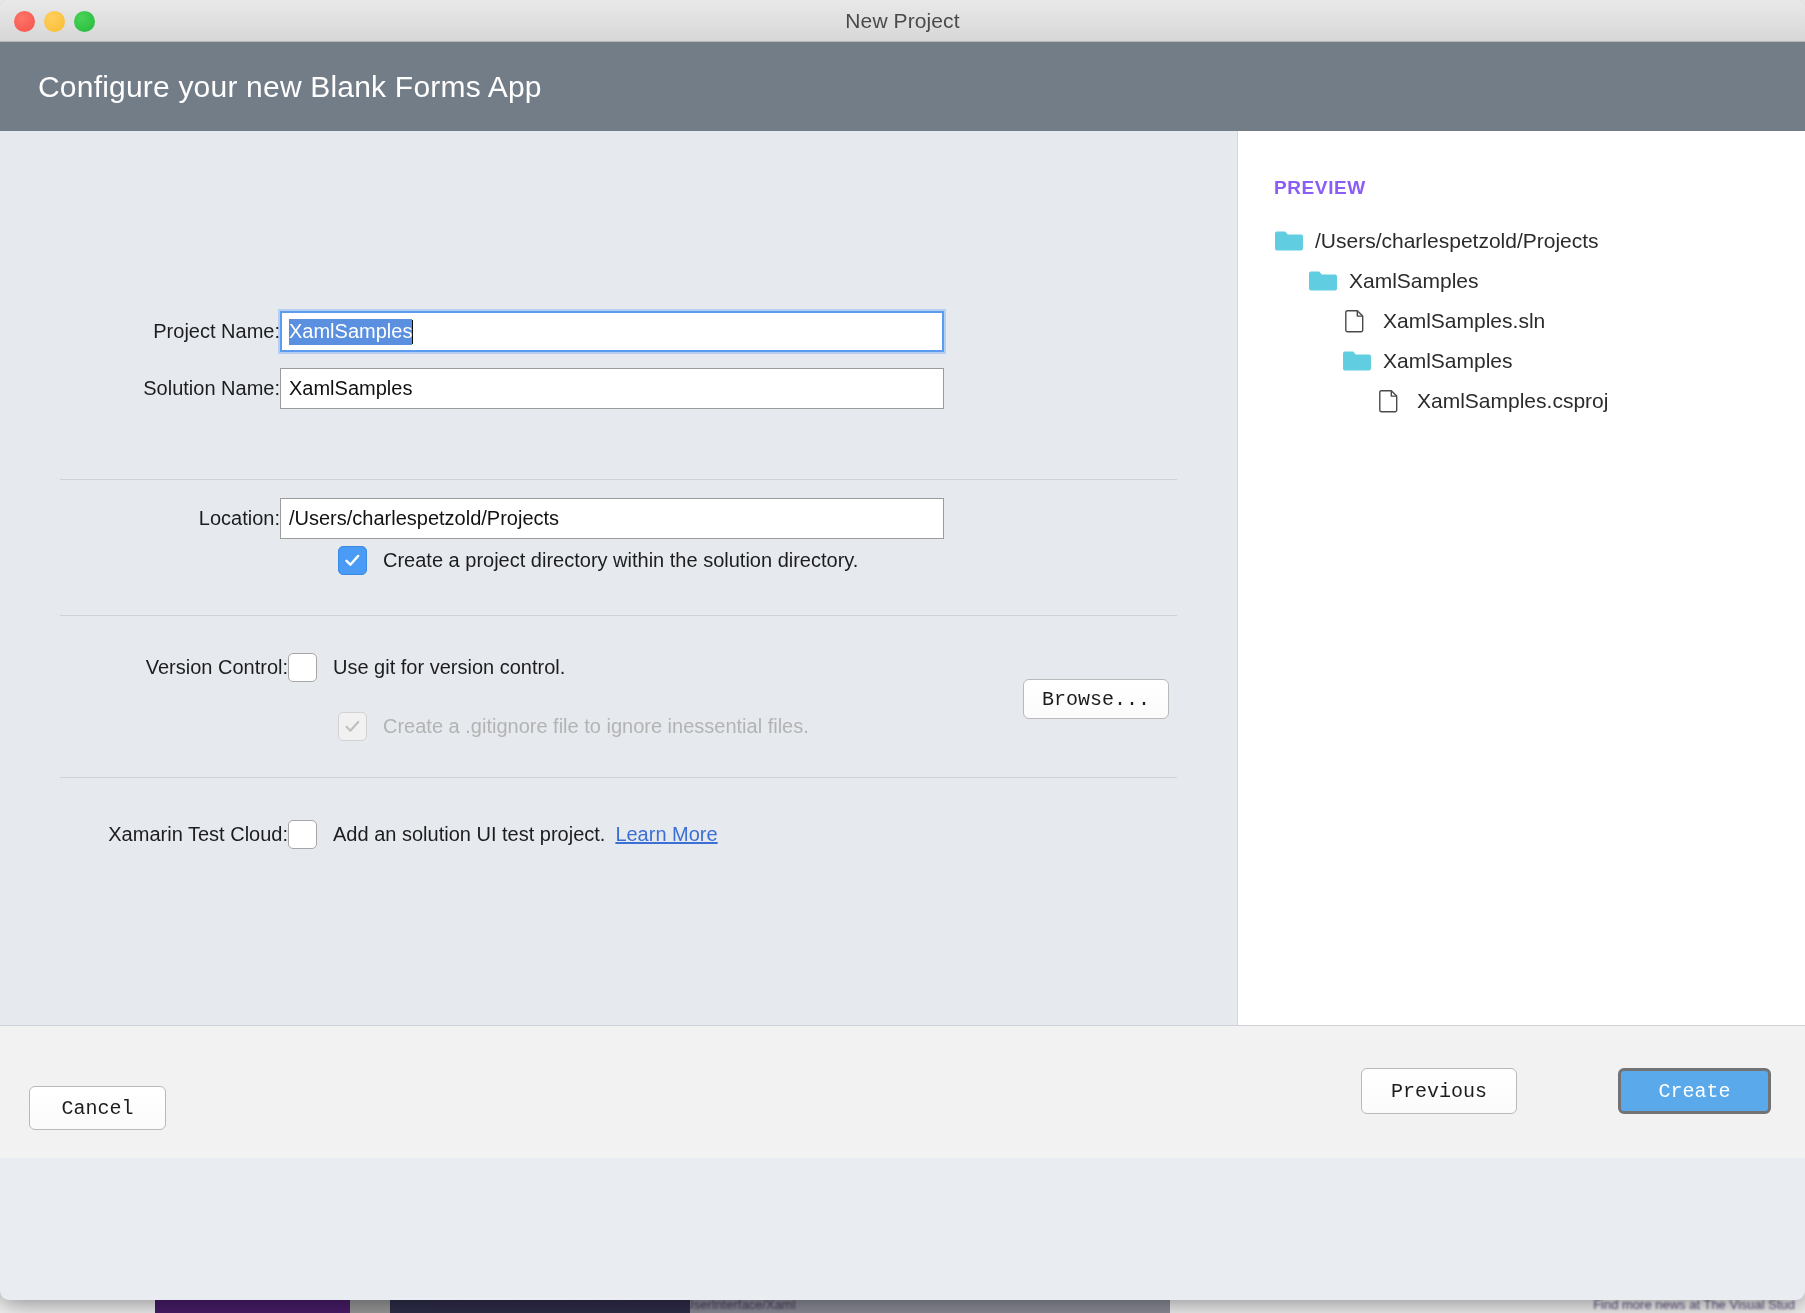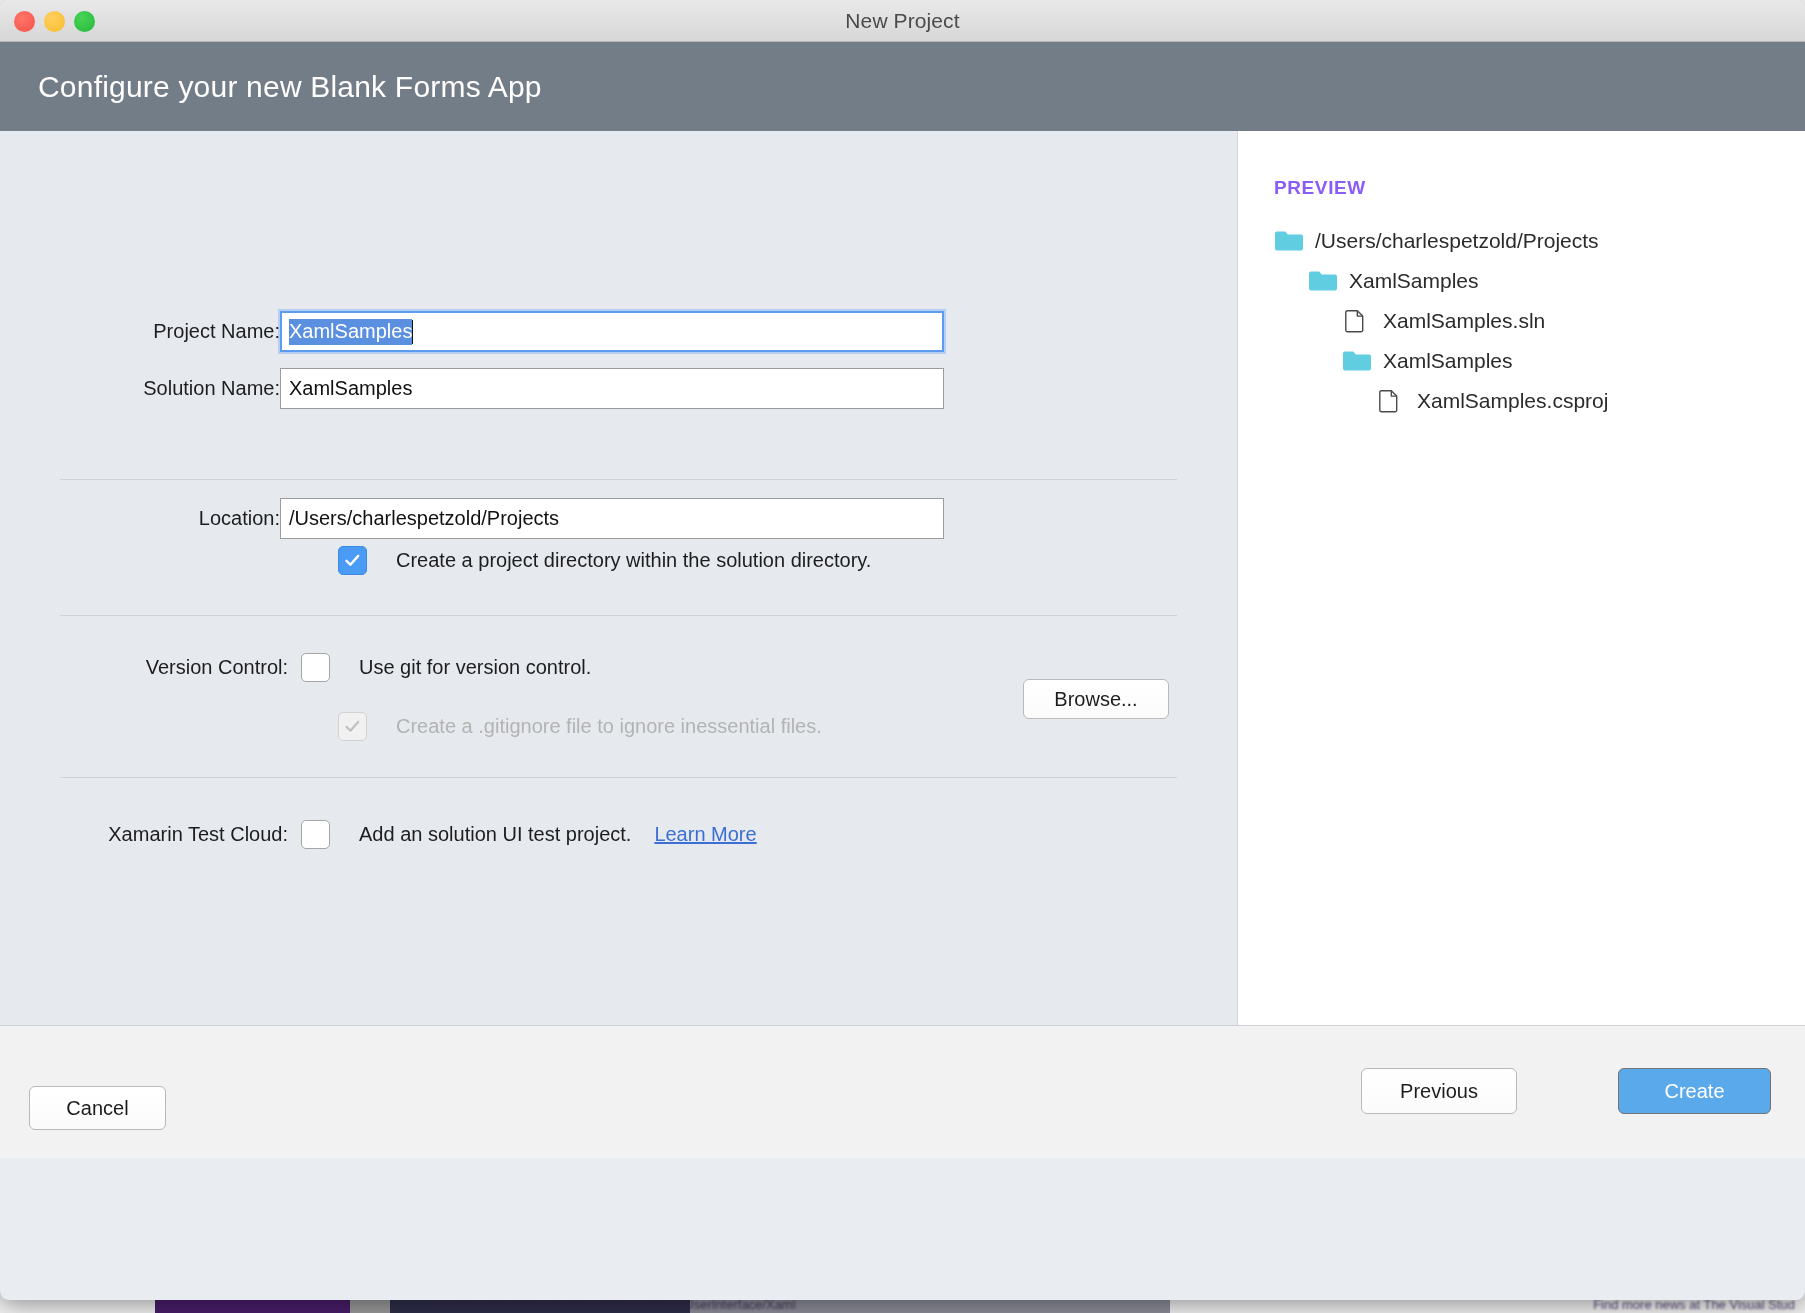--- a/index.html
+++ b/index.html
@@ -182,21 +182,21 @@
   .btn {
     border: 1px solid #b9b9b9;
     background: linear-gradient(to bottom, #ffffff, #fbfbfb);
     border-radius: 6px;
     font-size: 20px;
     color: #1d1d1f;
     display: inline-flex;
     align-items: center;
     justify-content: center;
     cursor: default;
-    font-family: Liberation Sans, sans-serif;
+    font-family: Liberation Mono, monospace;
   }
   #browse-button {
     position: absolute;
     left: 1023px;
     top: 548px;
     width: 146px;
     height: 40px;
   }
 
   
@@ -206,21 +206,20 @@
     width: 1117px;
     height: 1px;
     background: #cfd3d8;
   }
 
   
   .check-row {
     position: absolute;
     display: flex;
     align-items: center;
-    gap: 13px;
   }
   .checkbox {
     width: 29px;
     height: 29px;
     border-radius: 5px;
     border: 1px solid #a6a6a6;
     background: #ffffff;
     display: inline-flex;
     align-items: center;
     justify-content: center;
@@ -296,21 +295,21 @@
     width: 156px;
     height: 46px;
   }
   #create-button {
     position: absolute;
     right: 34px;
     top: 42px;
     width: 153px;
     height: 46px;
     background: #5aa9ea;
-    border: 1px solid #737373;
+    border: 3px solid #737373;
     color: #ffffff;
   }
 </style>
 </head>
 <body>
 
 <div id="desktop-backdrop">
   <div class="bg-strip"></div>
   <div class="bg-chip" style="left:155px;width:195px;background:#4a1d6b;"></div>
   <div class="bg-chip" style="left:350px;width:40px;background:#9b9b9b;"></div>

